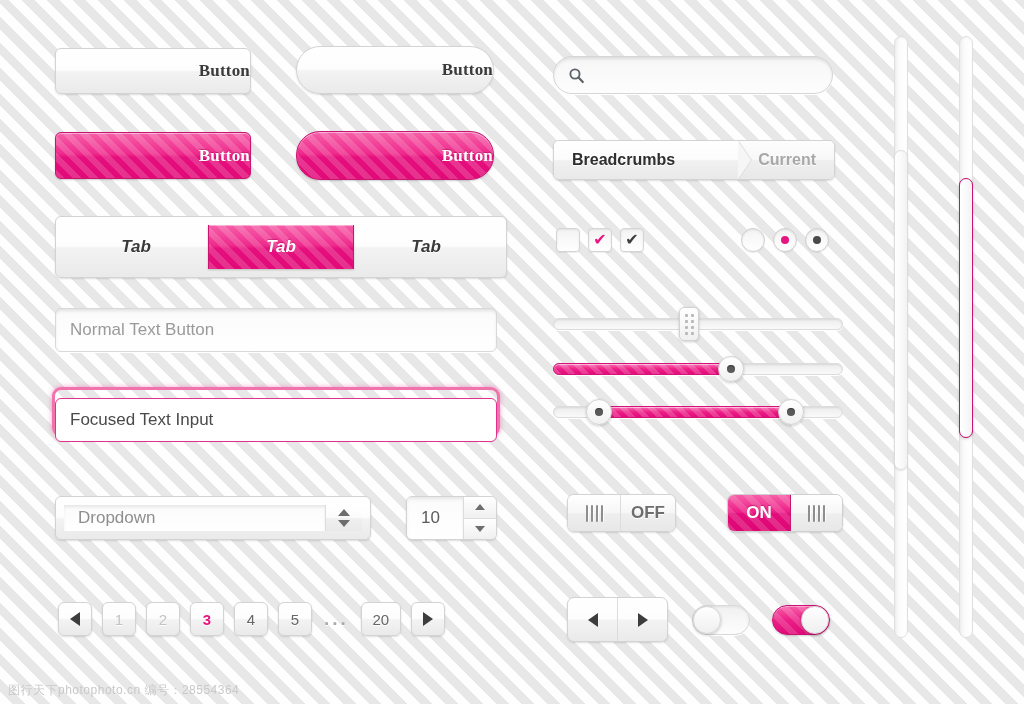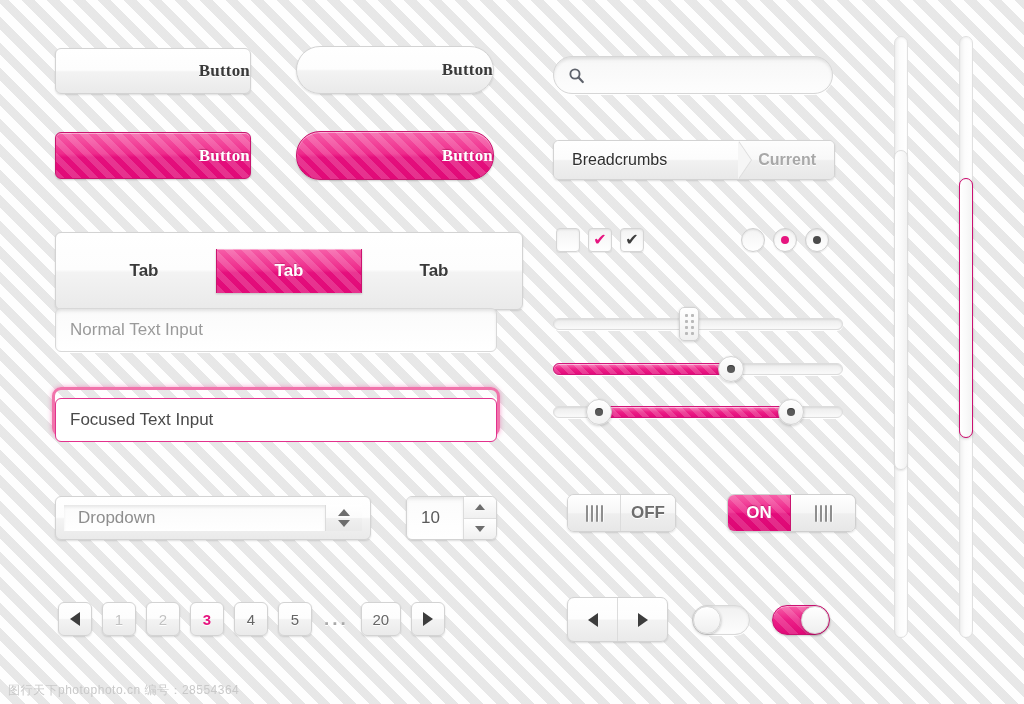--- a/index.html
+++ b/index.html
@@ -54,21 +54,21 @@
   .field.focused{border:1px solid #e2318d;}
 
   
   .search{position:absolute;display:flex;align-items:center;border-radius:22px;
     background:linear-gradient(to bottom,#f0f0f0 0%,#f8f8f8 18%,#fdfdfd 100%);
     border:1px solid #d6d6d6;box-shadow:inset 0 2px 3px rgba(0,0,0,.08),0 1px 0 #fff;
     padding:0 14px;box-sizing:border-box;}
 
   
   .crumbs{position:absolute;display:flex;align-items:center;border-radius:6px;overflow:hidden;}
-  .crumb{display:flex;align-items:center;height:100%;font-size:16px;font-weight:normal;
+  .crumb{display:flex;align-items:center;height:100%;font-size:16px;font-weight:bold;
          position:relative;padding:0 18px;}
   .crumb.first{color:#2f2f2f;text-shadow:0 1px 0 #fff;
     background:linear-gradient(to bottom,#ffffff 0%,#fcfcfc 48%,#f1f1f1 52%,#e9e9e9 100%);}
   .crumb.cur{color:#a8a8a8;text-shadow:0 1px 0 #fff;font-weight:bold;
     background:linear-gradient(to bottom,#fdfdfd 0%,#f8f8f8 48%,#efefef 52%,#e8e8e8 100%);}
   .crumb-arrow{position:absolute;right:-13px;top:0;width:0;height:0;z-index:3;
     border-top:19px solid transparent;border-bottom:19px solid transparent;
     border-left:13px solid #f6f6f6;filter:drop-shadow(1px 0 0 #dcdcdc);}
 
   
@@ -200,34 +200,34 @@
   </div>
 
   <div class="btn pink pinkfill" style="left:55px;top:132px;width:194px;height:45px;">
     <span>Button</span>
   </div>
 
   <div class="btn pink pill pinkfill" style="left:296px;top:131px;width:196px;height:47px;">
     <span>Button</span>
   </div>
 
-  <div class="tabbar bevel" style="left:55px;top:232px;width:434px;height:44px;padding:16px;">
+  <div class="tabbar bevel" style="left:55px;top:216px;width:434px;height:44px;padding:8px;font-style:italic;">
     <div class="tab inactive" style="width:144px;">
       <span>Tab</span>
     </div>
     <div class="tab active pinkfill" style="width:144px;border-radius:0;border-top:none;border-bottom:none;">
       <span>Tab</span>
     </div>
     <div class="tab inactive" style="width:144px;">
       <span>Tab</span>
     </div>
   </div>
 
   <div class="field" style="left:55px;top:308px;width:442px;height:44px;">
-    <span>Normal Text Input</span>
+    <span>Normal Text Button</span>
   </div>
 
   <div class="focusring" style="left:52px;top:387px;width:448px;height:50px;"></div>
   <div class="field focused value" style="left:55px;top:398px;width:442px;height:44px;background:#fff;box-shadow:none;">
     <span>Focused Text Input</span>
   </div>
 
   <div class="ddwrap bevel" style="left:55px;top:496px;width:316px;height:44px;padding:8px;">
     <div class="ddtext">
       <span>Dropdown</span>
@@ -350,21 +350,21 @@
           <span></span>
           <span></span>
           <span></span>
       </span>
     </div>
     <div class="tgl-half tgl-off-lbl" style="flex:1;">
       <span>OFF</span>
     </div>
   </div>
 
-  <div class="tgl" style="left:727px;top:494px;width:129px;height:38px;border:1px solid #cfcfcf;
+  <div class="tgl" style="left:727px;top:494px;width:116px;height:38px;border:1px solid #cfcfcf;
               box-shadow:0 1px 2px rgba(0,0,0,.13);">
     <div class="tgl-half tgl-on-lbl" style="width:62px;border-right:1px solid #c9156f;">
       <span>ON</span>
     </div>
     <div class="tgl-half tgl-grip" style="flex:1;">
       <span class="bars">
         <span></span>
           <span></span>
           <span></span>
           <span></span>

